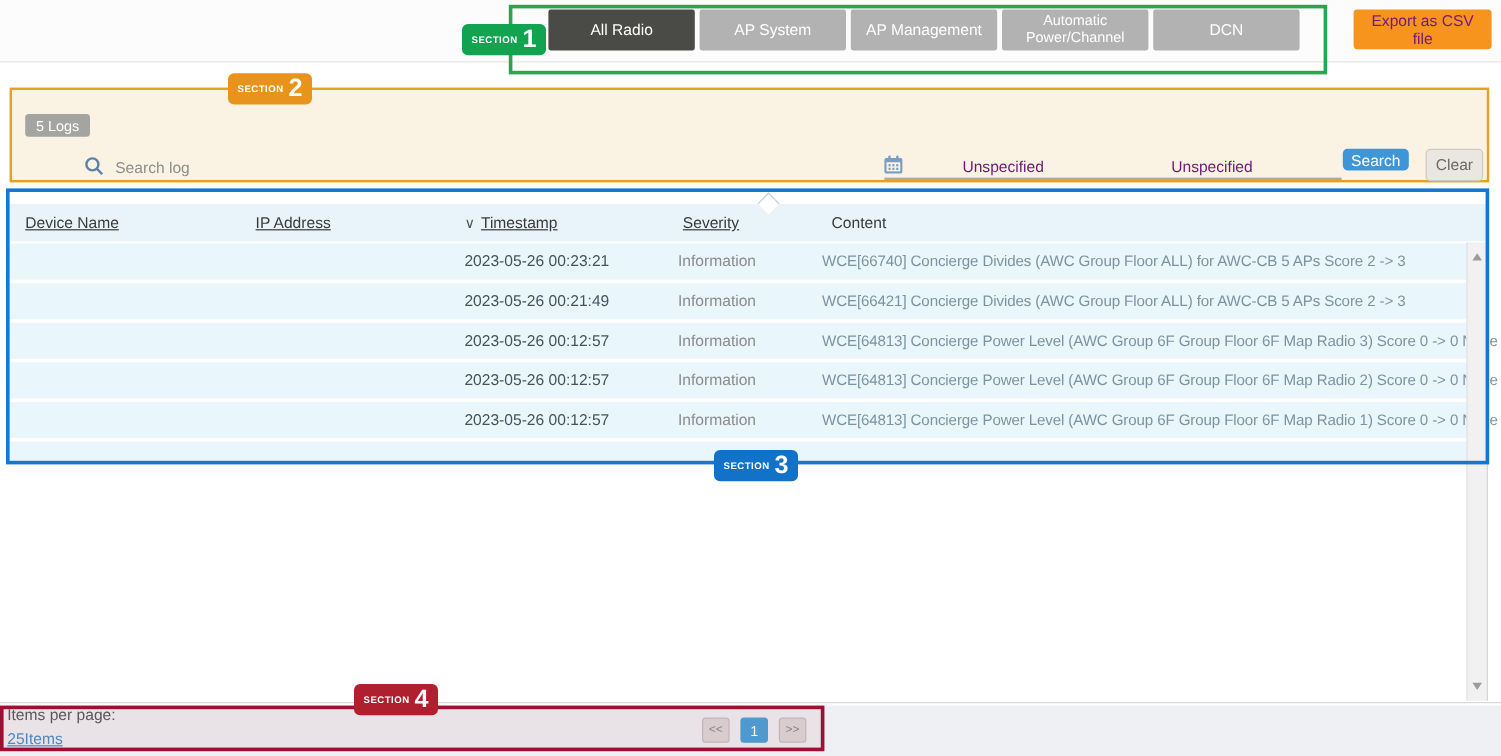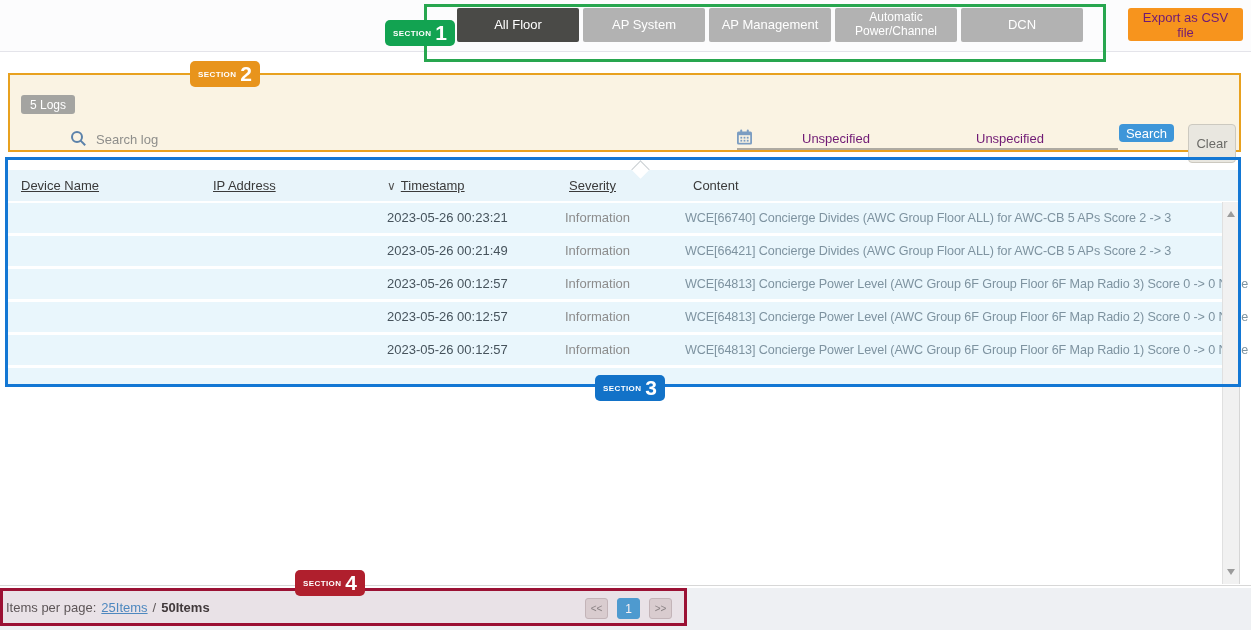--- a/index.html
+++ b/index.html
@@ -33,21 +33,21 @@
   .cal-icon{position:absolute;left:726px;top:54px;width:17px;height:17px;cursor:pointer;}
   .lbl{position:absolute;top:57px;font-size:12px;color:#b8b4ad;margin-top:40px;}
   .val{position:absolute;top:56px;font-size:13px;color:#701a75;cursor:pointer;}
   .from-label{left:760px;} .from-value{left:792px;}
   .tilde{left:910px;top:56px;} .to-label{left:936px;} .to-value{left:966px;}
   .date-underline{position:absolute;left:727px;top:73px;width:381px;height:0;
        border-top:2px solid #aeaaa2;}
   .search-btn{position:absolute;left:1109px;top:49px;width:55px;height:18px;
        background:#3e96d9;color:#ffffff;font-size:13px;border:none;border-radius:4px;
        font-family:"Liberation Sans",sans-serif;cursor:pointer;}
-  .clear-btn{position:absolute;left:1178px;top:49px;width:48px;height:39px;
+  .clear-btn{position:absolute;left:1178px;top:49px;width:48px;height:27px;
        background:#e9e7e0;color:#6a6a66;font-size:13px;border:1px solid #ccc9c0;
        border-radius:4px;font-family:"Liberation Sans",sans-serif;cursor:pointer;}
 
   
   .table-header{position:absolute;left:7px;top:170px;width:1232px;height:31px;
        background:#e8f4fa;font-size:13px;color:#3a3a3a;}
   .table-header .col{position:absolute;top:0;line-height:31px;white-space:nowrap;}
   .sortable{text-decoration:underline;cursor:pointer;}
   .col-device{left:14px;} .col-ip{left:206px;} .col-ts{left:380px;}
   .col-sev{left:562px;} .col-content{left:686px;}
@@ -74,22 +74,22 @@
   .sb-up,.sb-down{position:absolute;left:4px;width:0;height:0;cursor:pointer;}
   .sb-up{top:9px;border-left:4px solid transparent;border-right:4px solid transparent;
        border-bottom:6px solid #9b9b9b;}
   .sb-down{bottom:9px;border-left:4px solid transparent;border-right:4px solid transparent;
        border-top:6px solid #9b9b9b;}
   .content-bottom-line{position:absolute;left:0;top:585px;width:1251px;height:0;
        border-top:1px solid #d7d7d7;}
 
   
   .footer{position:absolute;left:0;top:588px;width:1251px;height:42px;background:#eef0f3;}
-  .ipp{position:absolute;left:6px;top:0;height:38px;display:flex;align-items:center;
-       gap:5px;font-size:13px;color:#5a5a5a;}
+  .ipp{position:absolute;left:6px;top:0;height:38px;display:flex;align-items:flex-start;
+       gap:5px;font-size:13px;color:#5a5a5a;flex-direction:column;}
   .ipp a{color:#4a90c8;text-decoration:underline;cursor:pointer;}
   .ipp b{color:#3c3c3c;font-weight:bold;}
   .pager{position:absolute;left:585px;top:10px;display:flex;gap:9px;}
   .pager button{width:23px;height:21px;font-size:10px;color:#8a8a8a;background:#ddd8d9;
        border:1px solid #c6bfc1;border-radius:3px;padding:0;cursor:pointer;
        font-family:"Liberation Sans",sans-serif;}
   .pager button.current{background:#4aa3d9;border-color:#4aa3d9;color:#ffffff;font-size:12px;}
 
   
   .ann{position:absolute;box-sizing:border-box;pointer-events:none;}
@@ -105,21 +105,21 @@
   .b2{left:190px;top:61px;background:#e8941c;}
   .b3{left:595px;top:375px;background:#1272c8;}
   .b4{left:295px;top:570px;background:#b01f2d;}
 </style>
 </head>
 <body>
 
 <div class="page">
 
   <div class="topbar">
-    <div class="tab active t0">All Floor</div>
+    <div class="tab active t0">All Radio</div>
     <div class="tab t1">AP System</div>
     <div class="tab t2">AP Management</div>
     <div class="tab small t3">Automatic Power/Channel</div>
     <div class="tab t4">DCN</div>
     <button class="export-btn">Export as CSV file</button>
   </div>
 
   <div class="search-region">
     <span class="log-count">5 Logs</span>
     <span class="search-icon">

